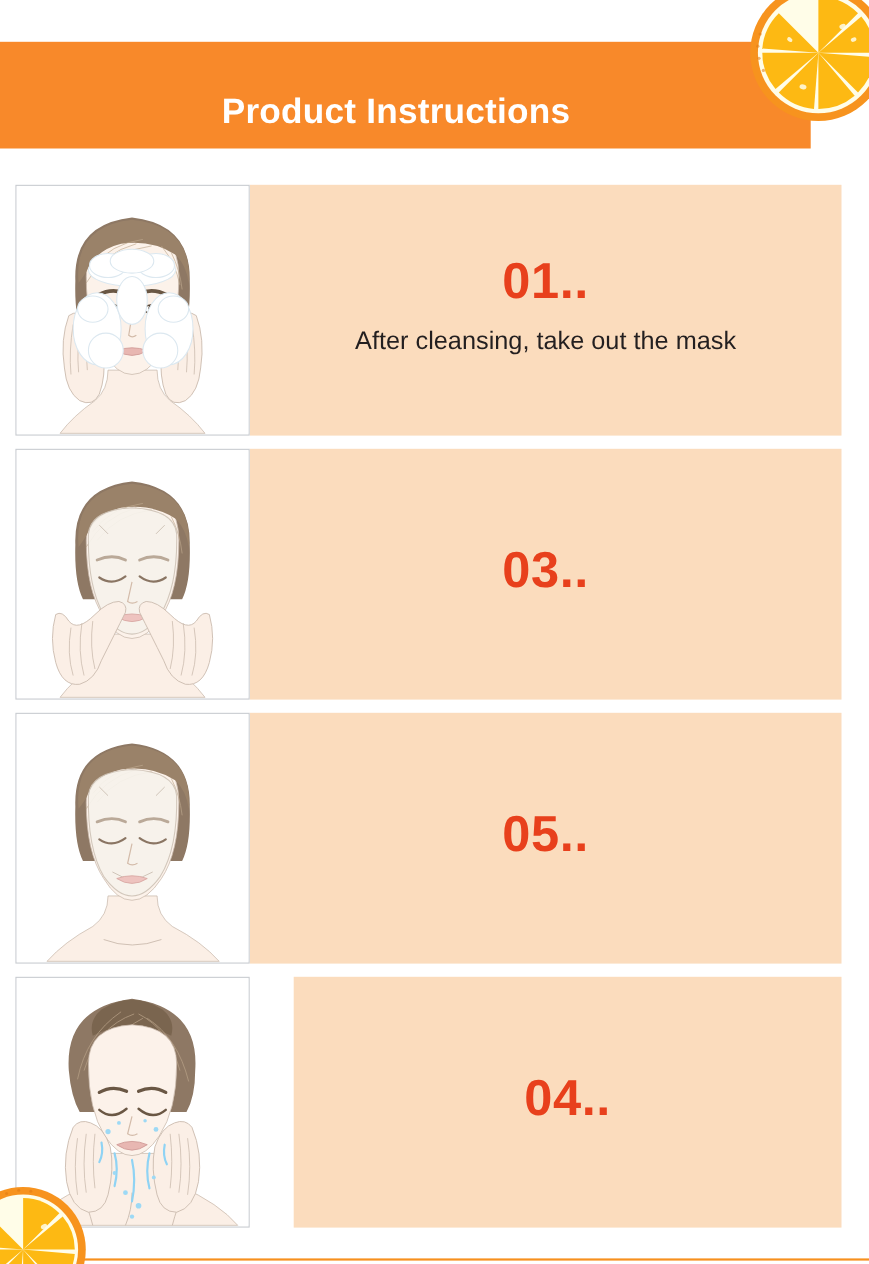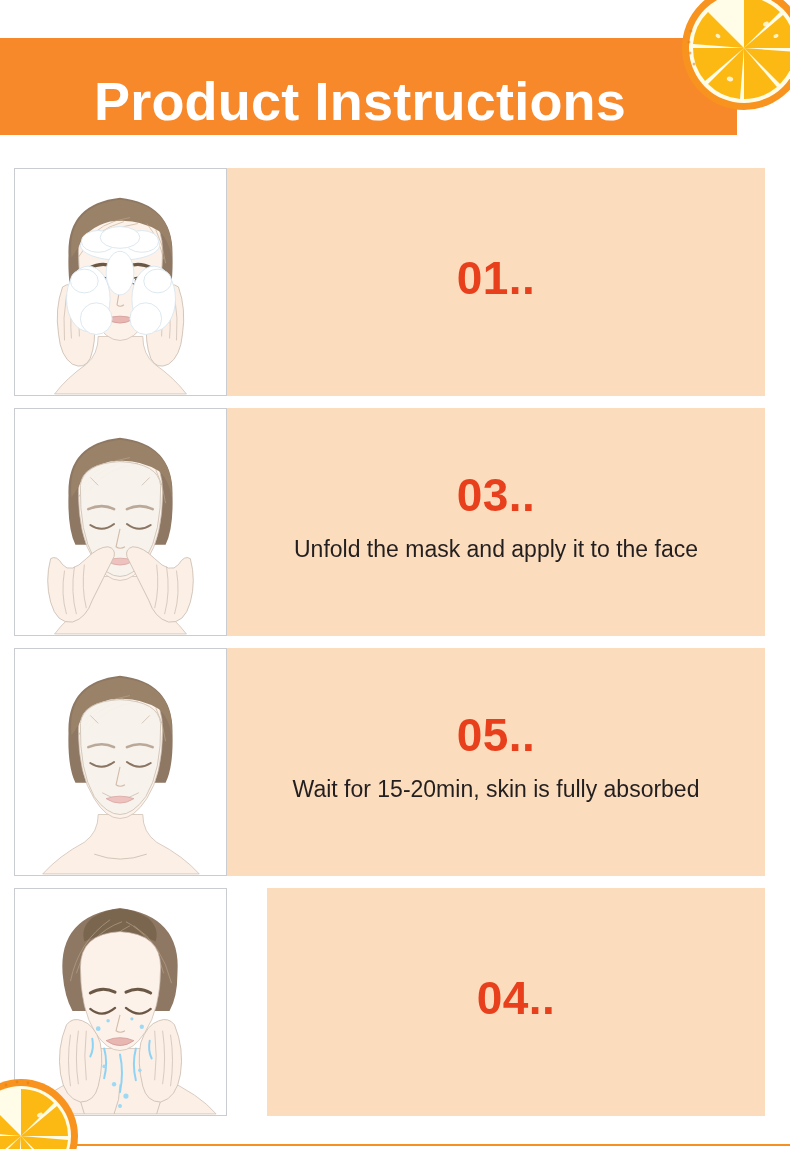--- a/index.html
+++ b/index.html
@@ -25,21 +25,21 @@
     width: 737px; height: 97px;
     background: #F8892A;
   }
   .header-title {
     position: absolute;
     top: 0; left: 0;
     width: 720px; height: 126px;
     display: flex; align-items: center; justify-content: center;
     color: #ffffff;
     font-family: "Liberation Sans", sans-serif;
-    font-size: 54px;
+    font-size: 32px;
     font-weight: bold;
     letter-spacing: 0.2px;
     white-space: nowrap;
   }
 
   
   .orange-top {
     position: absolute;
     top: -16px; right: -18px;
     width: 128px; height: 128px;
@@ -209,20 +209,21 @@
           <ellipse cx="82" cy="150" rx="16" ry="16"></ellipse>
           <ellipse cx="140" cy="130" rx="22" ry="33"></ellipse>
           <ellipse cx="144" cy="112" rx="14" ry="12"></ellipse>
           <ellipse cx="132" cy="150" rx="16" ry="16"></ellipse>
           <ellipse cx="106" cy="104" rx="14" ry="22"></ellipse>
         </g>
       </svg>
     </div>
     <div class="step-text">
       <div class="step-num">01..</div>
+      <div class="step-desc">After cleansing, take out the mask</div>
     </div>
   </div>
 
   <div class="step-row">
     <div class="step-photo">
       <svg viewBox="0 0 213 226" xmlns="http://www.w3.org/2000/svg">
         <rect width="213" height="226" fill="#ffffff"></rect>
         <path d="M84 168 Q84 186 72 196 Q52 210 40 226 L173 226 Q160 209 141 196 Q129 186 129 168 Z" fill="#FBEFE6" stroke="#C9B9AC" stroke-width="0.7"></path>
         <path d="M54 86 Q52 34 106 28 Q160 34 159 86 Q160 120 152 136 L61 136 Q53 120 54 86 Z" fill="#8E7864"></path>
         <path d="M64 82 Q64 38 106 36 Q149 38 149 82 Q149 128 133 152 Q120 172 106 172 Q92 172 80 152 Q64 128 64 82 Z" fill="#FCF2EA" stroke="#C9B9AC" stroke-width="0.7"></path>
@@ -257,21 +258,20 @@
         <path d="M177 150 Q183 172 177 194 Q171 216 155 214 Q141 210 135 192 Q123 168 113 148 Q111 140 119 138 Q129 138 141 150 Q157 166 165 156 Q171 146 177 150 Z" fill="#FBEFE6" stroke="#C9B9AC" stroke-width="0.8"></path>
         <g stroke="#C9B9AC" stroke-width="0.7" fill="none">
           <path d="M163 162 Q167 186 161 206"></path>
           <path d="M153 158 Q157 184 151 206"></path>
           <path d="M143 156 Q146 180 141 200"></path>
         </g>
       </svg>
     </div>
     <div class="step-text">
       <div class="step-num">03..</div>
-      <div class="step-desc">Unfold the mask and apply it to the face</div>
     </div>
   </div>
 
   <div class="step-row">
     <div class="step-photo">
       <svg viewBox="0 0 213 226" xmlns="http://www.w3.org/2000/svg">
         <rect width="213" height="226" fill="#ffffff"></rect>
         <path d="M84 166 Q84 184 70 194 Q44 208 28 226 L186 226 Q170 208 143 194 Q129 184 129 166 Z" fill="#FBEFE6" stroke="#C9B9AC" stroke-width="0.7"></path>
         <path d="M80 206 Q106 216 133 206" stroke="#C9B9AC" stroke-width="0.8" fill="none"></path>
         <path d="M54 84 Q52 32 106 26 Q160 32 159 84 Q160 118 152 134 L61 134 Q53 118 54 84 Z" fill="#8E7864"></path>
@@ -292,21 +292,20 @@
         <path d="M74 98 Q88 92 100 98" stroke="#A5907C" stroke-width="2.6" fill="none" stroke-linecap="round" opacity="0.75"></path>
         <path d="M113 98 Q126 92 139 98" stroke="#A5907C" stroke-width="2.6" fill="none" stroke-linecap="round" opacity="0.75"></path>
         <path d="M76 114 Q88 122 100 113" stroke="#8A7563" stroke-width="2" fill="none" stroke-linecap="round"></path>
         <path d="M113 113 Q125 122 137 114" stroke="#8A7563" stroke-width="2" fill="none" stroke-linecap="round"></path>
         <path d="M106 118 L102 136 Q106 139 111 136" stroke="#D3BBA9" stroke-width="1.1" fill="none"></path>
         <path d="M92 150 Q106 145 120 150 Q106 159 92 150 Z" fill="#EEC3BF" stroke="#D8A6A2" stroke-width="0.8"></path>
       </svg>
     </div>
     <div class="step-text">
       <div class="step-num">05..</div>
-      <div class="step-desc">Wait for 15-20min, skin is fully absorbed</div>
     </div>
   </div>
 
   <div class="step-row">
     <div class="step-photo">
       <svg viewBox="0 0 213 226" xmlns="http://www.w3.org/2000/svg">
         <rect width="213" height="226" fill="#ffffff"></rect>
 
         <path d="M80 160 Q80 180 64 190 Q28 206 10 226 L203 226 Q186 206 150 190 Q133 180 133 160 Z" fill="#FBEFE6" stroke="#C9B9AC" stroke-width="0.7"></path>
         <g stroke="#C9B9AC" stroke-width="0.8" fill="none">

